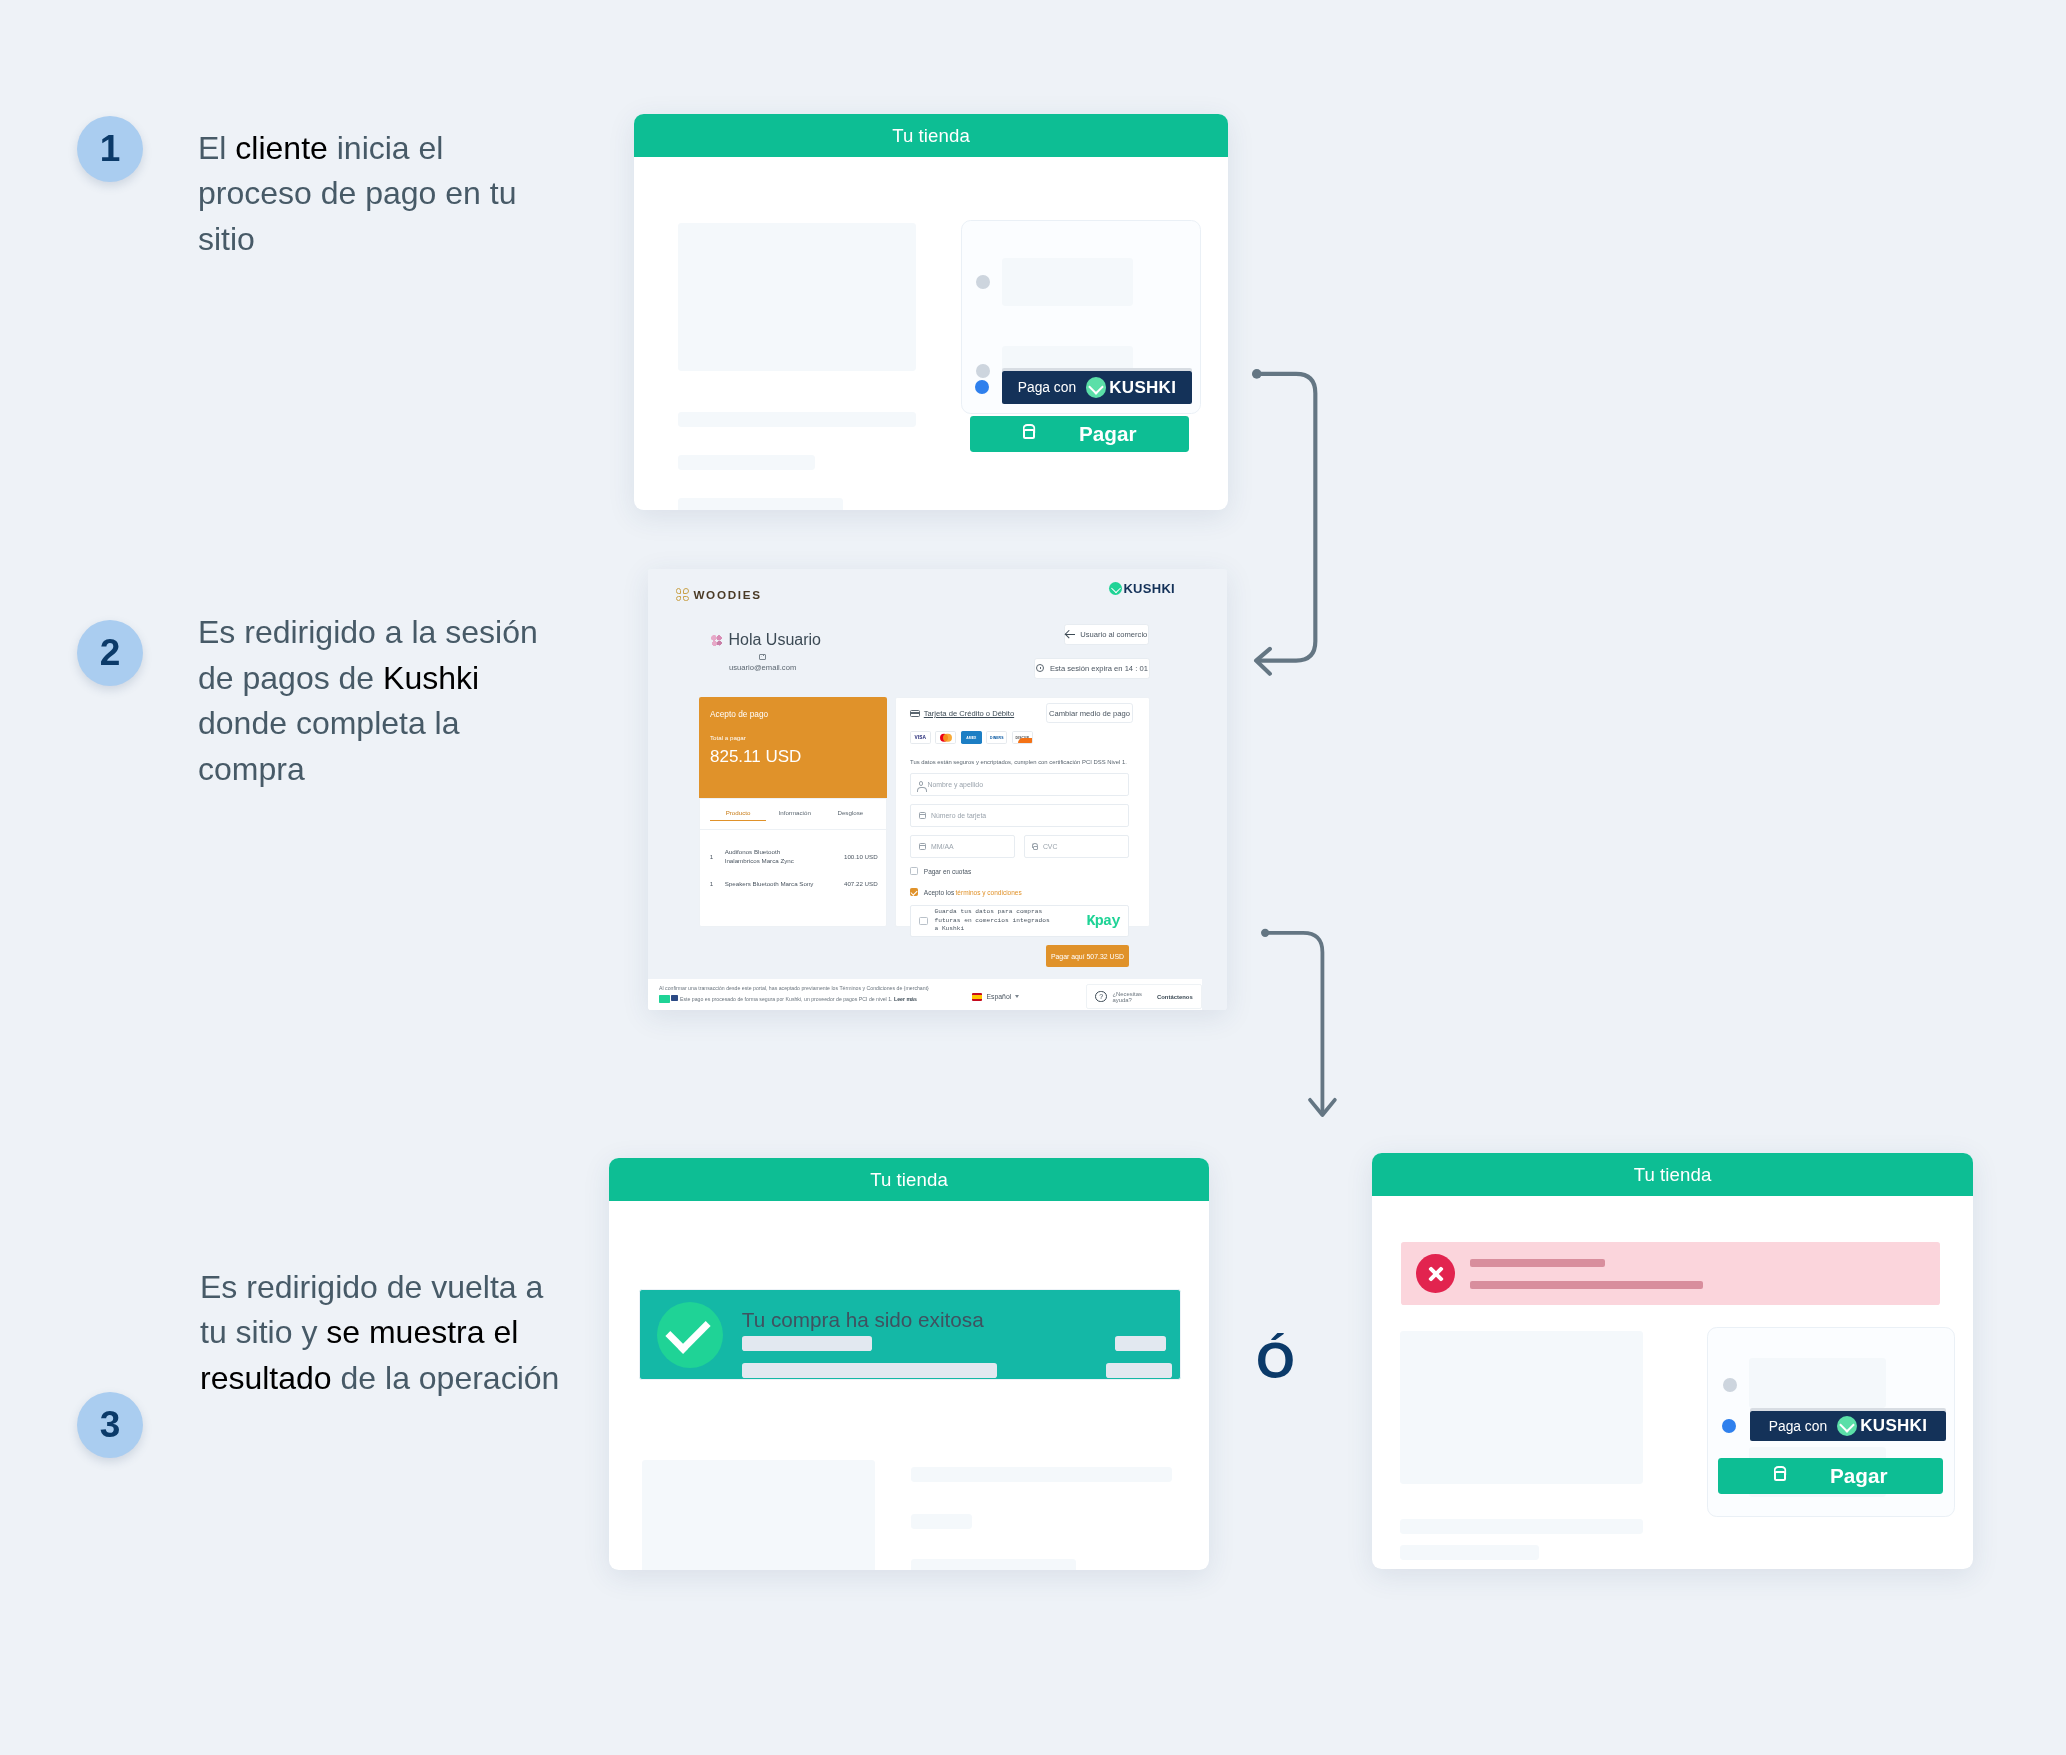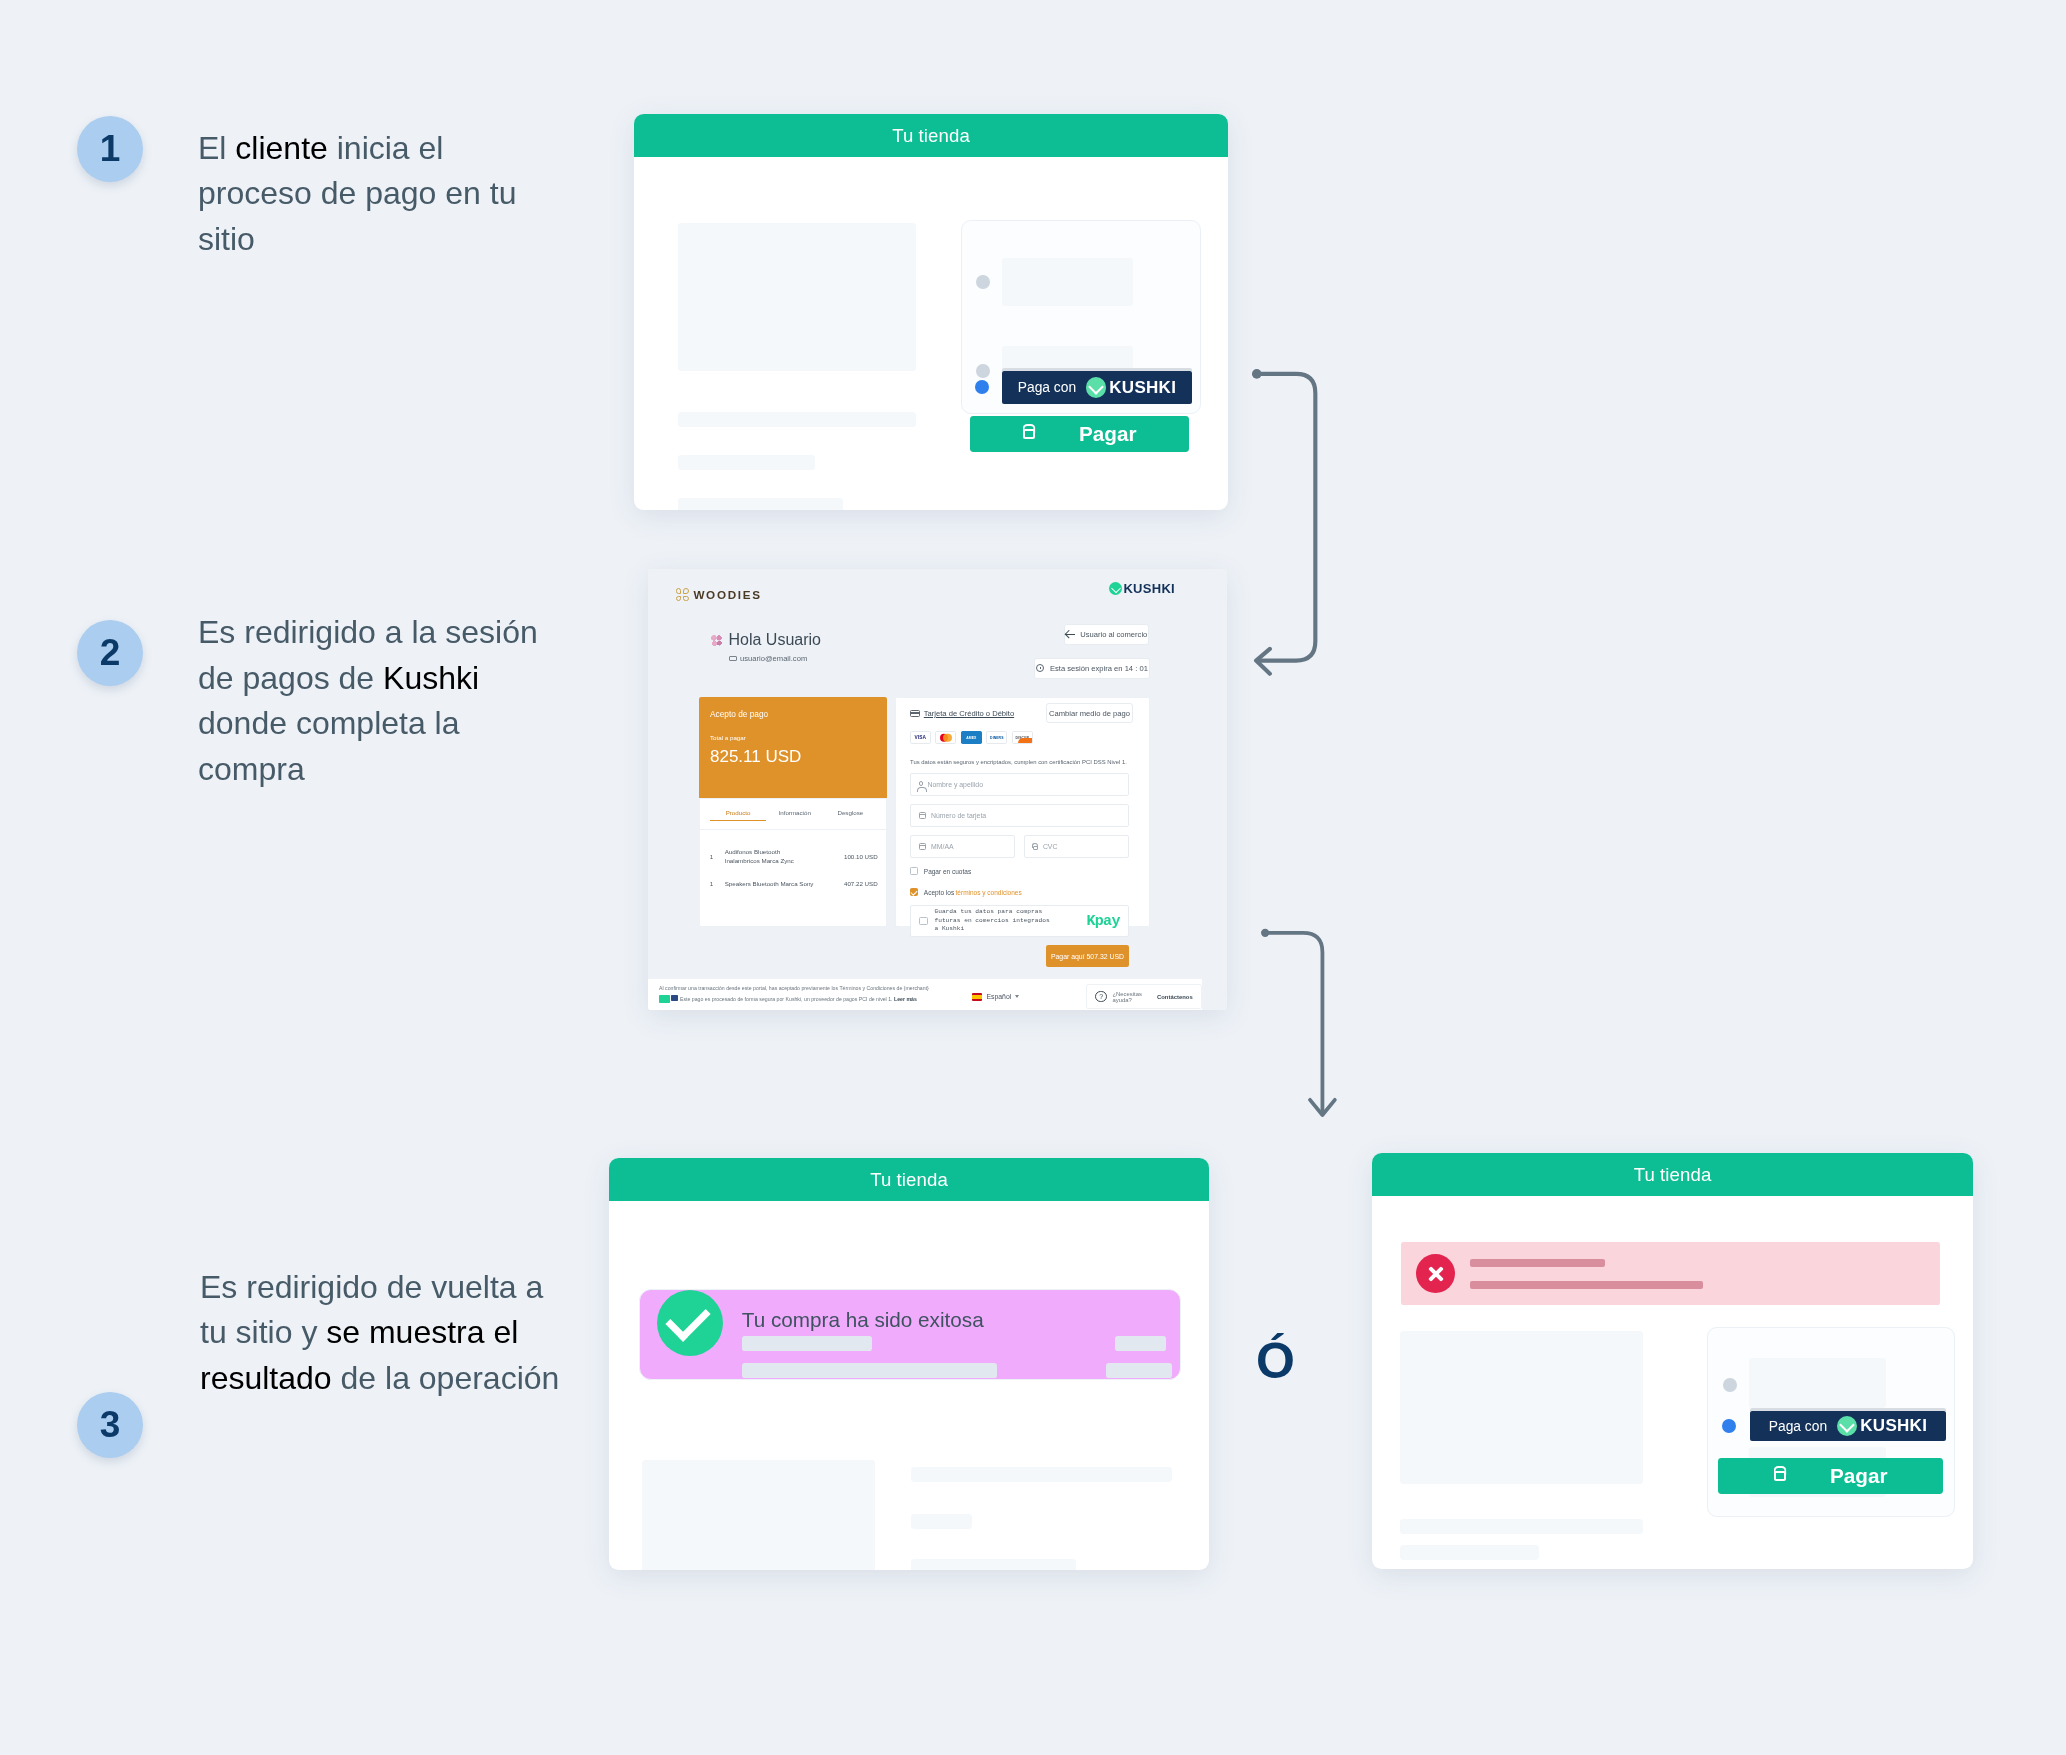--- a/index.html
+++ b/index.html
@@ -114,22 +114,22 @@
     position: relative;
   }
   .lock::before{
     content:""; position:absolute; left:50%; top:-7.6px; transform:translateX(-50%);
     width:9px; height:7.6px; border:2.1px solid #fff; border-bottom:none; border-radius:4.8px 4.8px 0 0;
   }
 
   
   .ok-box {
     position: absolute;
-    border:0.7px solid #edf2f7; border-radius:12px; background:#f0abfc;
-    display:flex; align-items:flex-start;
+    border:0.7px solid #edf2f7; border-radius:3px; background:#14b8a6;
+    display:flex; align-items:center;
   }
   .ok-circle{
     width:66px;height:66px;border-radius:50%;background:#1fd396;
     position:relative;flex:0 0 auto;
   }
   .ok-circle::after{
     content:"";position:absolute;left:48%;top:44%;
     width:18px;height:32px;border-right:7.6px solid #fff;border-bottom:7.6px solid #fff;
     transform:translate(-50%,-50%) rotate(45deg);
   }
@@ -184,21 +184,21 @@
   .kp-klogo .w{ font-size:13px;font-weight:800;color:#143259;letter-spacing:0.3px; }
 
   .greet{ position:absolute; display:flex; align-items:center; gap:5.5px; }
   .greet .flower{ width:13px;height:13px;border-radius:50%;
     background:radial-gradient(circle at 30% 30%, #e6a9c8 0 22%, transparent 23%),
                radial-gradient(circle at 70% 30%, #d98cb5 0 20%, transparent 21%),
                radial-gradient(circle at 35% 72%, #e6a9c8 0 20%, transparent 21%),
                radial-gradient(circle at 72% 70%, #c97fa8 0 18%, transparent 19%);
   }
   .greet .gname{ font-size:16px; color:#3c4a55; font-weight:400; }
-  .email{ position:absolute; font-size:7.6px; color:#5b6670; display:flex; align-items:center; gap:3.4px; }
+  .email{ position:absolute; font-size:7.6px; color:#5b6670; display:flex; align-items:center; gap:3.4px;flex-direction:column; }
   .envelope{ width:7.6px;height:5.5px;border:0.8px solid #7a848d;border-radius:1px;position:relative; }
   .envelope::after{content:"";position:absolute;left:0;top:0;width:100%;height:100%;
     background:linear-gradient(to bottom right, transparent 44%, #7a848d 45%, #7a848d 48%, transparent 49%),
                linear-gradient(to bottom left, transparent 44%, #7a848d 45%, #7a848d 48%, transparent 49%);
     background-size:50% 100%; background-position:left top,right top; background-repeat:no-repeat;}
 
   .pillbtn{
     position:absolute; background:#fff; border:0.7px solid #e7ecf1; border-radius:2.8px;
     display:flex;align-items:center;justify-content:center;gap:5.5px; font-size:7.6px; color:#4a5560;
   }

